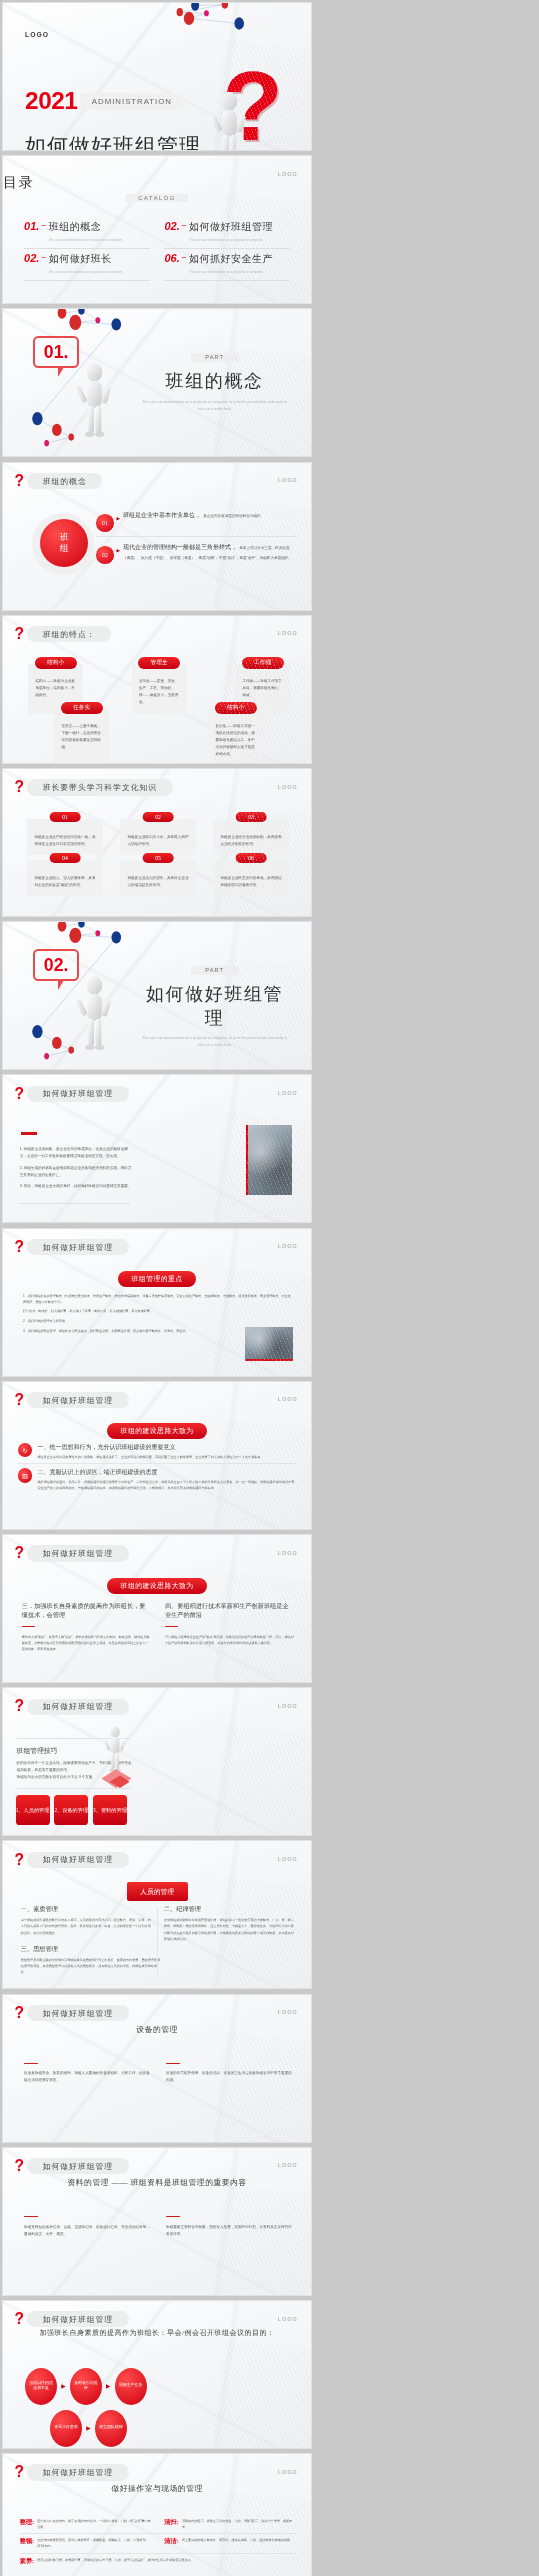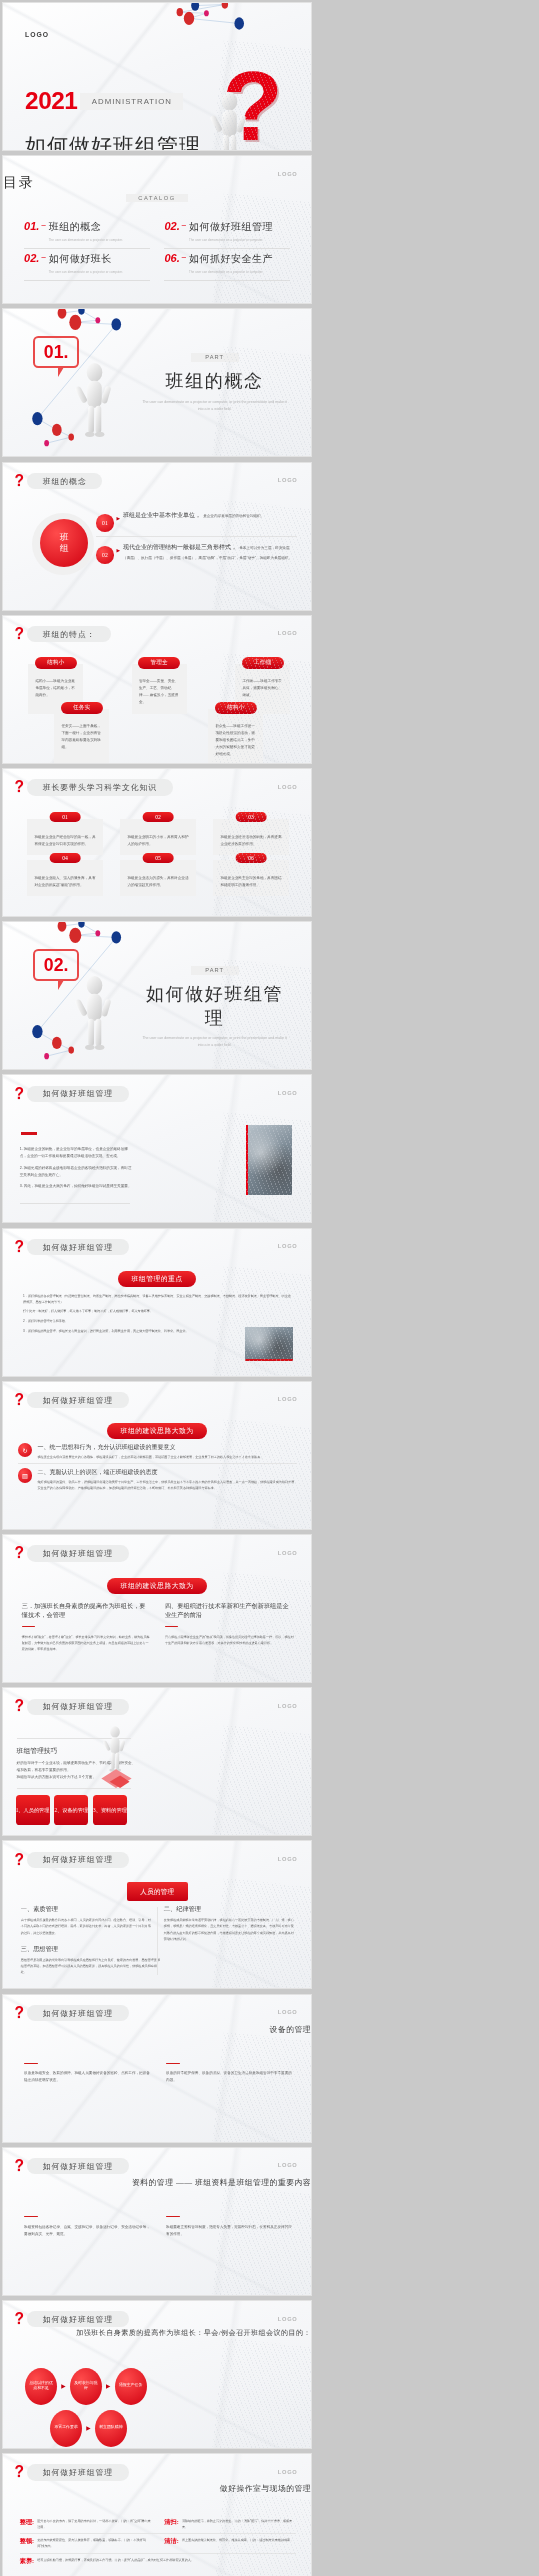--- a/index.html
+++ b/index.html
@@ -66,21 +66,21 @@
   .part-bubble:after{content:""; position:absolute; left:23px; bottom:-10.4px; border-left:6.2px solid #e94a4a;
                      border-bottom:10.4px solid transparent;}
   .part-right { position:absolute; right:21px; top:43px; width:151px; text-align:center;}
   .part-en { display:inline-block; background:#efefef; color:#6f6f6f; font-size:5.7px; letter-spacing:1px;
              padding:1.6px 14.6px; font-family:"Liberation Sans",sans-serif;}
   .part-h { font-size:18px; color:#2e2e2e; letter-spacing:1.6px; margin-top:7.3px;}
   .part-s { font-size:3.6px; color:#b2b2b2; line-height:2; margin-top:5.2px; font-family:"Liberation Sans",sans-serif;}
   .man { position:absolute; }
 
   
-  .center-h { text-align:right; font-size:7.8px; color:#3a3a3a; margin-top:29px; letter-spacing:0.5px;}
+  .center-h { text-align:center; font-size:7.8px; color:#3a3a3a; margin-top:29px; letter-spacing:0.5px;}
   .redpill { display:inline-block; background:linear-gradient(180deg,#f0282a,#c80012); color:#fff;
              border-radius:8.3px; padding:3.1px 13.5px; font-size:6.8px; letter-spacing:0.5px;}
   .redrect { display:inline-block; background:linear-gradient(180deg,#ef2b2b,#c70011); color:#fff;
              border-radius:2.1px; padding:4.2px 13.5px; font-size:6.8px;}
   .cn-body { font-size:3.6px; color:#555; line-height:1.95; font-family:"Liberation Sans",sans-serif;}
   .cn-body-s { font-size:3.1px; color:#5a5a5a; line-height:1.95; font-family:"Liberation Sans",sans-serif;}
   .card { background:#f1f1f1; padding:14.6px 7.3px 7.3px; }
   .cap-pill { position:absolute; left:50%; transform:translateX(-50%); top:-6.8px; background:linear-gradient(180deg,#ef2222,#c40011);
               color:#fff; border-radius:7.3px; padding:2.1px 12.5px; font-size:5.7px; white-space:nowrap;}
   .photo { background:linear-gradient(150deg,#b9c3cb,#7e8c97 45%,#5f6b75); position:relative; overflow:hidden;}

